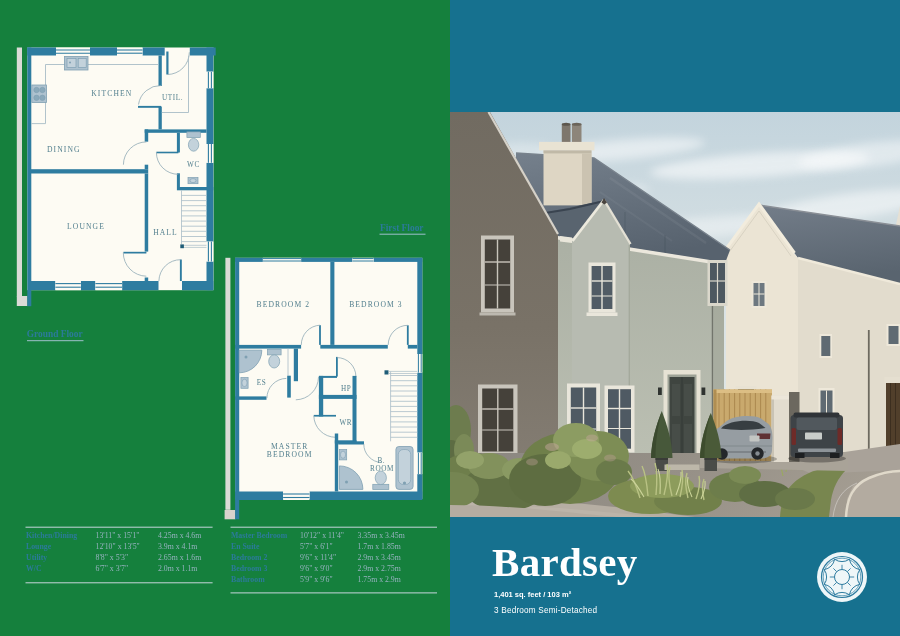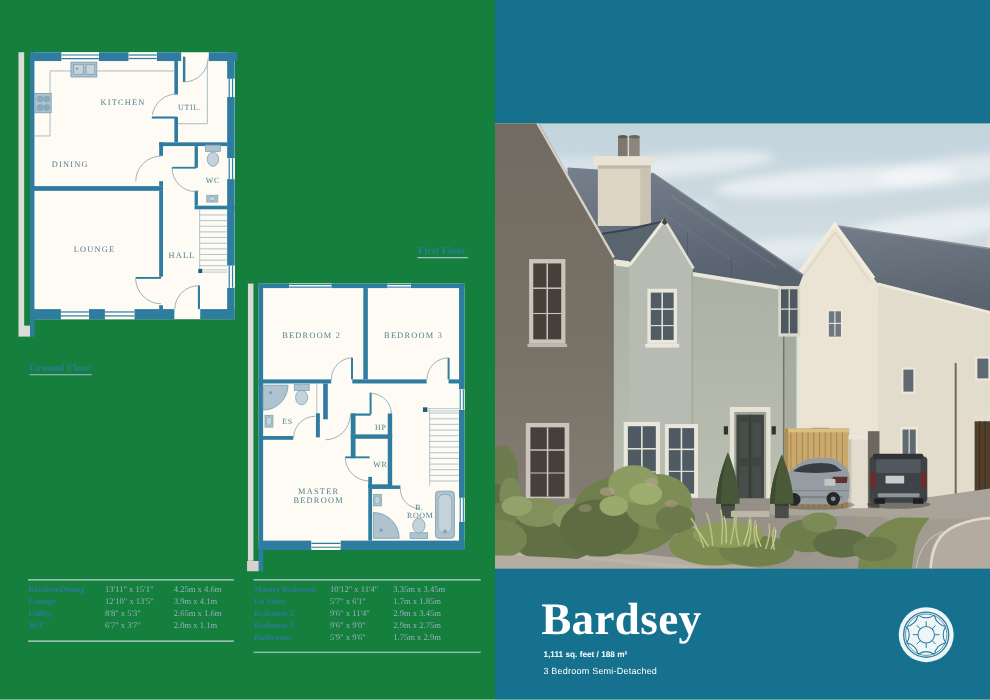--- a/index.html
+++ b/index.html
@@ -815,21 +815,21 @@
 <path d="M450,505 C490,505 540,509 585,514 C620,517.5 650,519 680,521 L450,521 Z" fill="#b4aca1"></path>
 </svg>
 
 <div class="band" id="bandbot"></div>
 </div>
 
 <div id="bname">Bardsey</div>
 
 <div id="bsub1">3 Bedroom Semi-Detached</div>
 
-<div id="bsub2">1,111 sq. feet / 188 m²</div>
+<div id="bsub2">1,401 sq. feet / 103 m²</div>
 
 <svg id="logo" width="56" height="56" viewBox="-28 -28 56 56">
 <circle cx="0" cy="0" r="25" fill="#eef6f8"></circle>
 <circle cx="0" cy="0" r="20.5" fill="none" stroke="#2e7ca0" stroke-width="1.2"></circle>
 <circle cx="0" cy="0" r="18.8" fill="none" stroke="#2e7ca0" stroke-width="0.7"></circle>
 <path d="M17.8,7.4 A12.6,12.6 0 0 0 7.4,17.8 M7.4,17.8 A12.6,12.6 0 0 0 -7.4,17.8 M-7.4,17.8 A12.6,12.6 0 0 0 -17.8,7.4 M-17.8,7.4 A12.6,12.6 0 0 0 -17.8,-7.4 M-17.8,-7.4 A12.6,12.6 0 0 0 -7.4,-17.8 M-7.4,-17.8 A12.6,12.6 0 0 0 7.4,-17.8 M7.4,-17.8 A12.6,12.6 0 0 0 17.8,-7.4 M17.8,-7.4 A12.6,12.6 0 0 0 17.8,7.4 " fill="none" stroke="#2e7ca0" stroke-width="1"></path>
 <path d="M7.5,0.0 L12.2,0.0 M5.3,5.3 L8.6,8.6 M0.0,7.5 L0.0,12.2 M-5.3,5.3 L-8.6,8.6 M-7.5,0.0 L-12.2,0.0 M-5.3,-5.3 L-8.6,-8.6 M-0.0,-7.5 L-0.0,-12.2 M5.3,-5.3 L8.6,-8.6 " fill="none" stroke="#2e7ca0" stroke-width="0.9"></path>
 <circle cx="0" cy="0" r="7.5" fill="none" stroke="#2e7ca0" stroke-width="1"></circle>
 </svg>
 </div>

